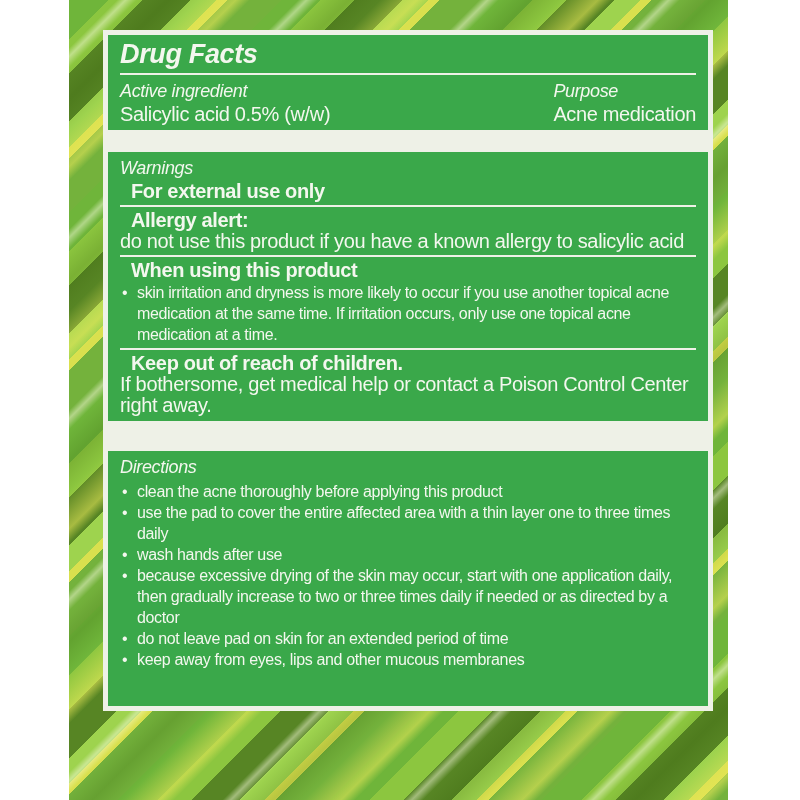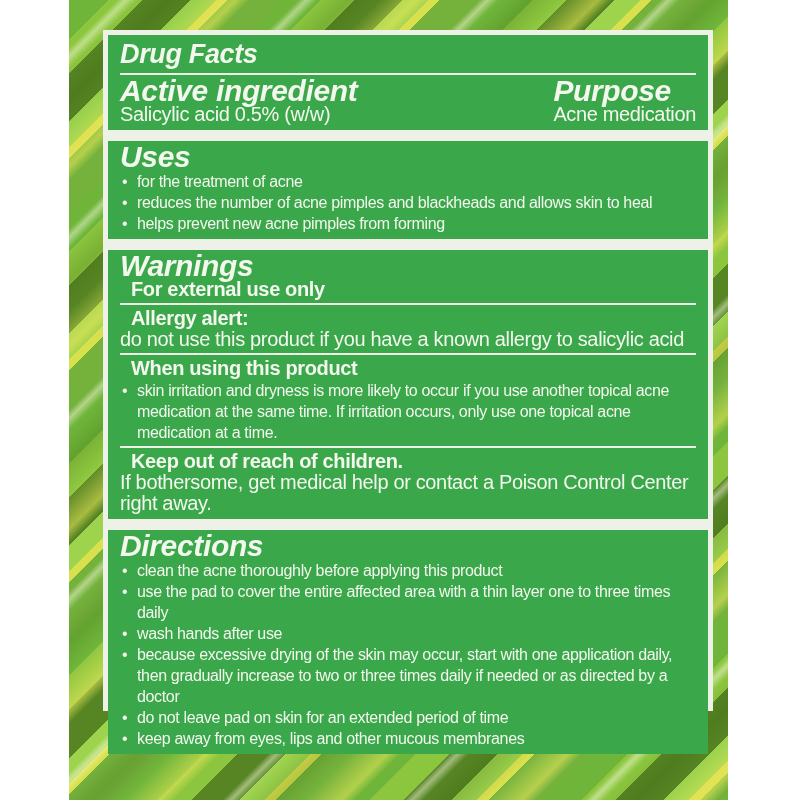--- a/index.html
+++ b/index.html
@@ -21,29 +21,29 @@
         #8cc63f 28px, #8cc63f 52px,
         #578524 52px, #578524 86px,
         #9ed34e 86px, #9ed34e 104px,
         #d9e04e 104px, #d9e04e 112px,
         #74b23c 112px, #74b23c 150px);
   }
   
   .panel{
     position:absolute;left:34px;top:30px;width:610px;height:681px;
     background:#eef1e7;box-sizing:border-box;padding:5px;
-    display:flex;flex-direction:column;gap:11px;
+    display:flex;flex-direction:column;gap:22px;
   }
   .section{
     background:#3aa84a;color:#f3f7ee;box-sizing:border-box;
     padding:3px 12px 5px 12px;letter-spacing:-0.35px;
   }
-  .section.grow{flex:1;}
+  .section.grow{flex:1;margin-top:8px;}
   .h1{font-style:italic;font-weight:bold;font-size:27px;line-height:32px;}
-  .h2{font-style:italic;font-weight:bold;font-size:30px;line-height:26px;}
+  .h2{font-style:italic;font-weight:normal;font-size:18px;line-height:26px;}
   .body-text{font-size:20px;line-height:21px;}
   .bold{font-weight:bold;margin-left:11px;}
   .hairline{border:none;border-top:2px solid #eef1e7;margin:3px 0 3px 0;}
   .two-col{display:flex;justify-content:space-between;align-items:flex-end;}
   .right-col{}
   ul.bullets{list-style:none;margin:1px 0 0 0;padding:0;}
   ul.bullets li{
     font-size:16px;line-height:21px;position:relative;padding-left:17px;
   }
   ul.bullets li::before{
@@ -64,28 +64,20 @@
           <div class="h2">Active ingredient</div>
           <div class="body-text">Salicylic acid 0.5% (w/w)</div>
         </div>
         <div class="right-col">
           <div class="h2">Purpose</div>
           <div class="body-text">Acne medication</div>
         </div>
       </div>
     </div>
 
-    <div class="section">
-      <div class="h2">Uses</div>
-      <ul class="bullets">
-        <li>for the treatment of acne</li>
-        <li>reduces the number of acne pimples and blackheads and allows skin to heal</li>
-        <li>helps prevent new acne pimples from forming</li>
-      </ul>
-    </div>
 
     <div class="section">
       <div class="h2">Warnings</div>
       <div class="body-text bold">For external use only</div>
       <hr class="hairline">
       <div class="body-text bold">Allergy alert:</div>
       <div class="body-text">do not use this product if you have a known allergy to salicylic acid</div>
       <hr class="hairline">
       <div class="body-text bold">When using this product</div>
       <ul class="bullets">

